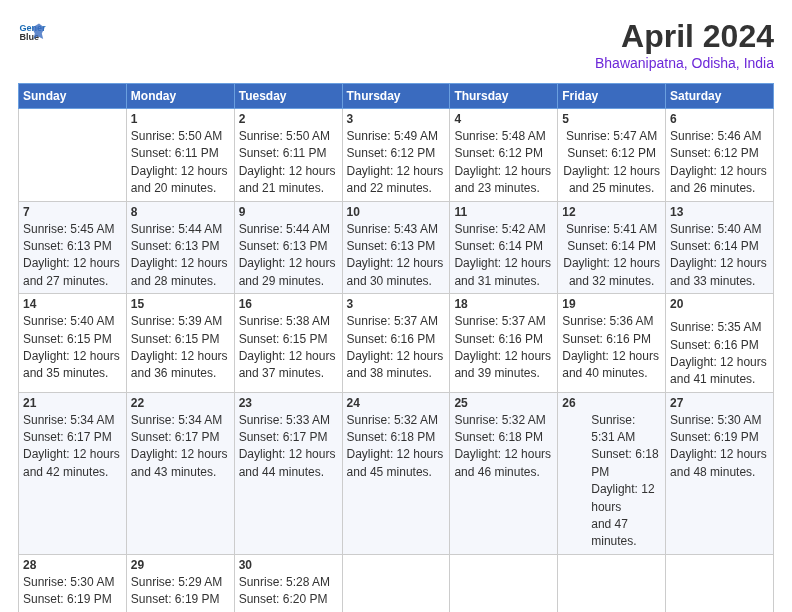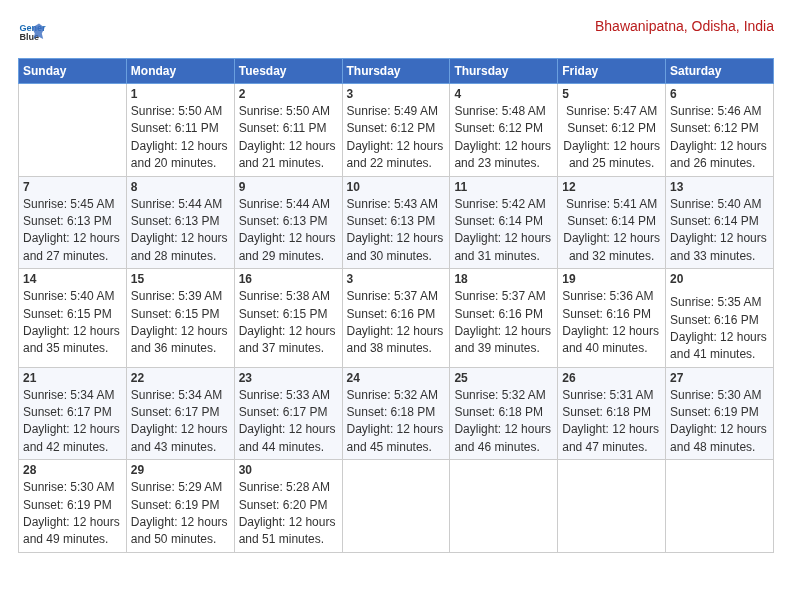--- a/index.html
+++ b/index.html
@@ -31,21 +31,21 @@
     .title-section {
       text-align: right;
     }
     .month-title {
       font-size: 32px;
       color: #333;
       font-weight: bold;
     }
     .location {
       font-size: 14px;
-      color: #b91c1c;
+      color: #6d28d9;
       margin-left: 40px;
     }
     table {
       width: 100%;
       border-collapse: collapse;
       table-layout: fixed;
     }
     th {
       background: #3a6bbf;
       color: #fff;
@@ -88,20 +88,21 @@
 <div class="container">
   <div class="header">
     <div class="logo">
       <svg class="logo-icon" viewBox="0 0 40 40">
         <text x="2" y="18" font-size="13" font-weight="bold" fill="#1a6bb5">General</text>
         <text x="2" y="32" font-size="13" font-weight="bold" fill="#333">Blue</text>
         <polygon points="30,8 38,14 34,22 36,30 28,26 22,30 24,22 20,14" fill="#3a6bbf" opacity="0.8"></polygon>
       </svg>
     </div>
     <div class="title-section">
+      <div class="month-title">April 2024</div>
       <div class="location">Bhawanipatna, Odisha, India</div>
     </div>
   </div>
 
   <table>
     <thead>
       <tr id="header-row">
           <th>Sunday</th>
           <th>Monday</th>
           <th>Tuesday</th>
@@ -290,21 +291,21 @@
           </td>
           <td>
             <span class="day-num">25</span>
             <div class="cell-info" style="white-space: pre-line;">Sunrise: 5:32 AM
 Sunset: 6:18 PM
 Daylight: 12 hours
 and 46 minutes.</div>
           </td>
           <td>
             <span class="day-num">26</span>
-            <div class="cell-info" style="white-space: pre-line;">Sunrise: 5:31 AM
+            <div class="cell-info" style="white-space: pre-line; margin-left: 29px;">Sunrise: 5:31 AM
 Sunset: 6:18 PM
 Daylight: 12 hours
 and 47 minutes.</div>
           </td>
           <td>
             <span class="day-num">27</span>
             <div class="cell-info" style="white-space: pre-line;">Sunrise: 5:30 AM
 Sunset: 6:19 PM
 Daylight: 12 hours
 and 48 minutes.</div>

